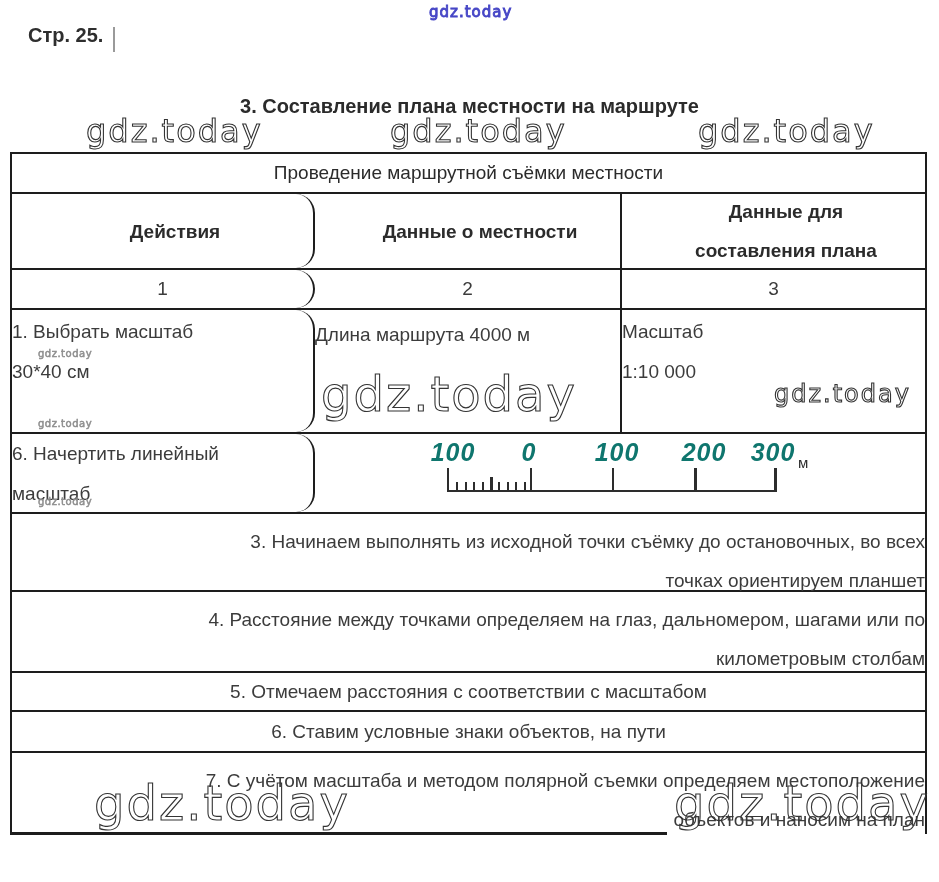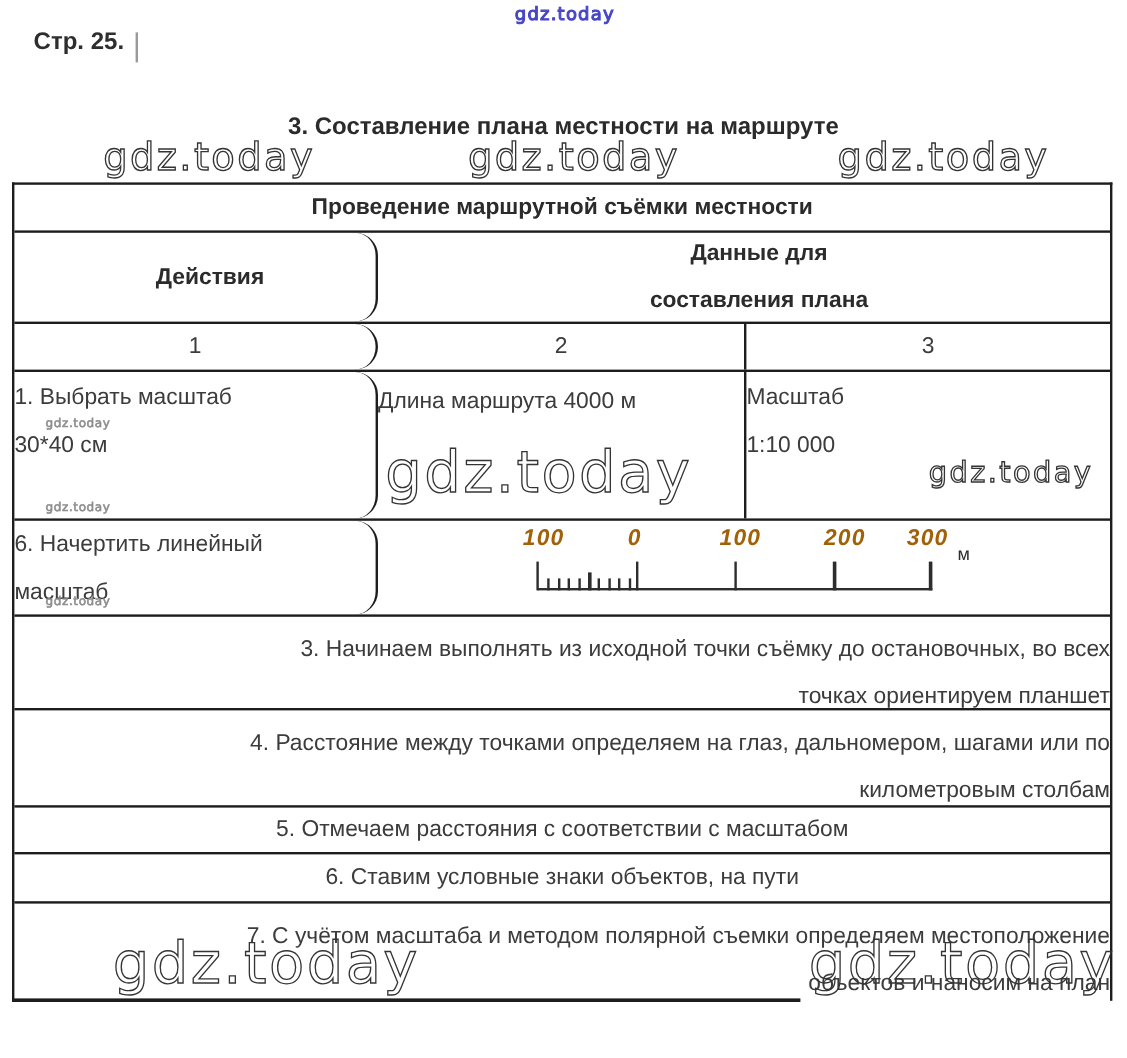--- a/index.html
+++ b/index.html
@@ -32,40 +32,40 @@
   .table { position:absolute; left:10px; top:152px; width:917px; height:682px;
            border-top:2px solid #1d1d1d; border-left:2px solid #1d1d1d; border-right:2px solid #1d1d1d; }
   .row { position:relative; width:100%; border-bottom:2px solid #1d1d1d; display:flex; font-size:19px; }
   .row.last { border-bottom:none;padding-left:42px; }
   .cell { position:relative; height:100%; }
   .cb { border-right:2px solid #1d1d1d; }
   .c1 { width:303px;border-radius:19px; }
   .c2 { width:307px; }
   .c3 { width:303px; flex:1; }
 
-  .r-title { height:40px; align-items:center; justify-content:center; font-weight:bold; color:#2b2b2b; }
+  .r-title { height:40px; align-items:center; justify-content:center; font-weight:normal; color:#2b2b2b; }
   .r-head  { height:76px; }
   .r-head .cell { display:flex; flex-direction:column; justify-content:center; align-items:center;
                   font-weight:bold; color:#2b2b2b; line-height:39px;padding-left:25px; }
   .r-num   { height:40px; }
   .r-num .cell { display:flex; align-items:center; justify-content:center; }
   .r1 { height:124px; }
   .r2 { height:80px; }
   .r3 { height:78px; }
   .r4 { height:81px; }
   .r5 { height:39px; align-items:center; justify-content:center; text-align:center; }
   .r6 { height:41px; align-items:center; justify-content:center; text-align:center; }
   .r7 { height:81px; }
   .lines { width:100%; line-height:40px; padding-top:2px; }
   .lines2 { width:100%; text-align:right; line-height:39px; padding-top:8px;border-radius:19px; }
   .block-center { display:block; }
 
   
   .ruler-label { position:absolute; top:4px; transform:translateX(-50%);
-                 font-style:italic; font-weight:bold; font-size:19px; color:#a16207; letter-spacing:1px;text-align:center; }
+                 font-style:italic; font-weight:bold; font-size:25px; color:#0f766e; letter-spacing:1px;text-align:center; }
   .ruler-unit { position:absolute; top:20px; font-size:15px; color:#2d2d2d; }
   .ruler-base { position:absolute; top:56px; left:133px; width:329px; height:2px; background:#2d2d2d; }
   .tick { position:absolute; background:#2d2d2d; }
   .tick-major { top:34px; width:2px; height:24px; }
   .tick-minor { top:48px; width:1.5px; height:10px; }
   .tick-mid   { top:43px; width:2.5px; height:15px; }
 
   .bottom-partial { position:absolute; left:-2px; top:678px; width:657px; height:2.5px; background:#1d1d1d; }
 </style>
 </head>
@@ -86,20 +86,23 @@
 
   <div class="table">
 
     <div class="row r-title">
       <span>Проведение маршрутной съёмки местности</span>
     </div>
 
     <div class="row r-head">
       <div class="cell c1 cb">
         <span>Действия</span>
+      </div>
+      <div class="cell c2 cb">
+        <span>Данные о местности</span>
       </div>
       <div class="cell c3">
         <span>Данные для</span>
         <span>составления плана</span>
       </div>
     </div>
 
     <div class="row r-num">
       <div class="cell c1 cb">
         <span>1</span>

